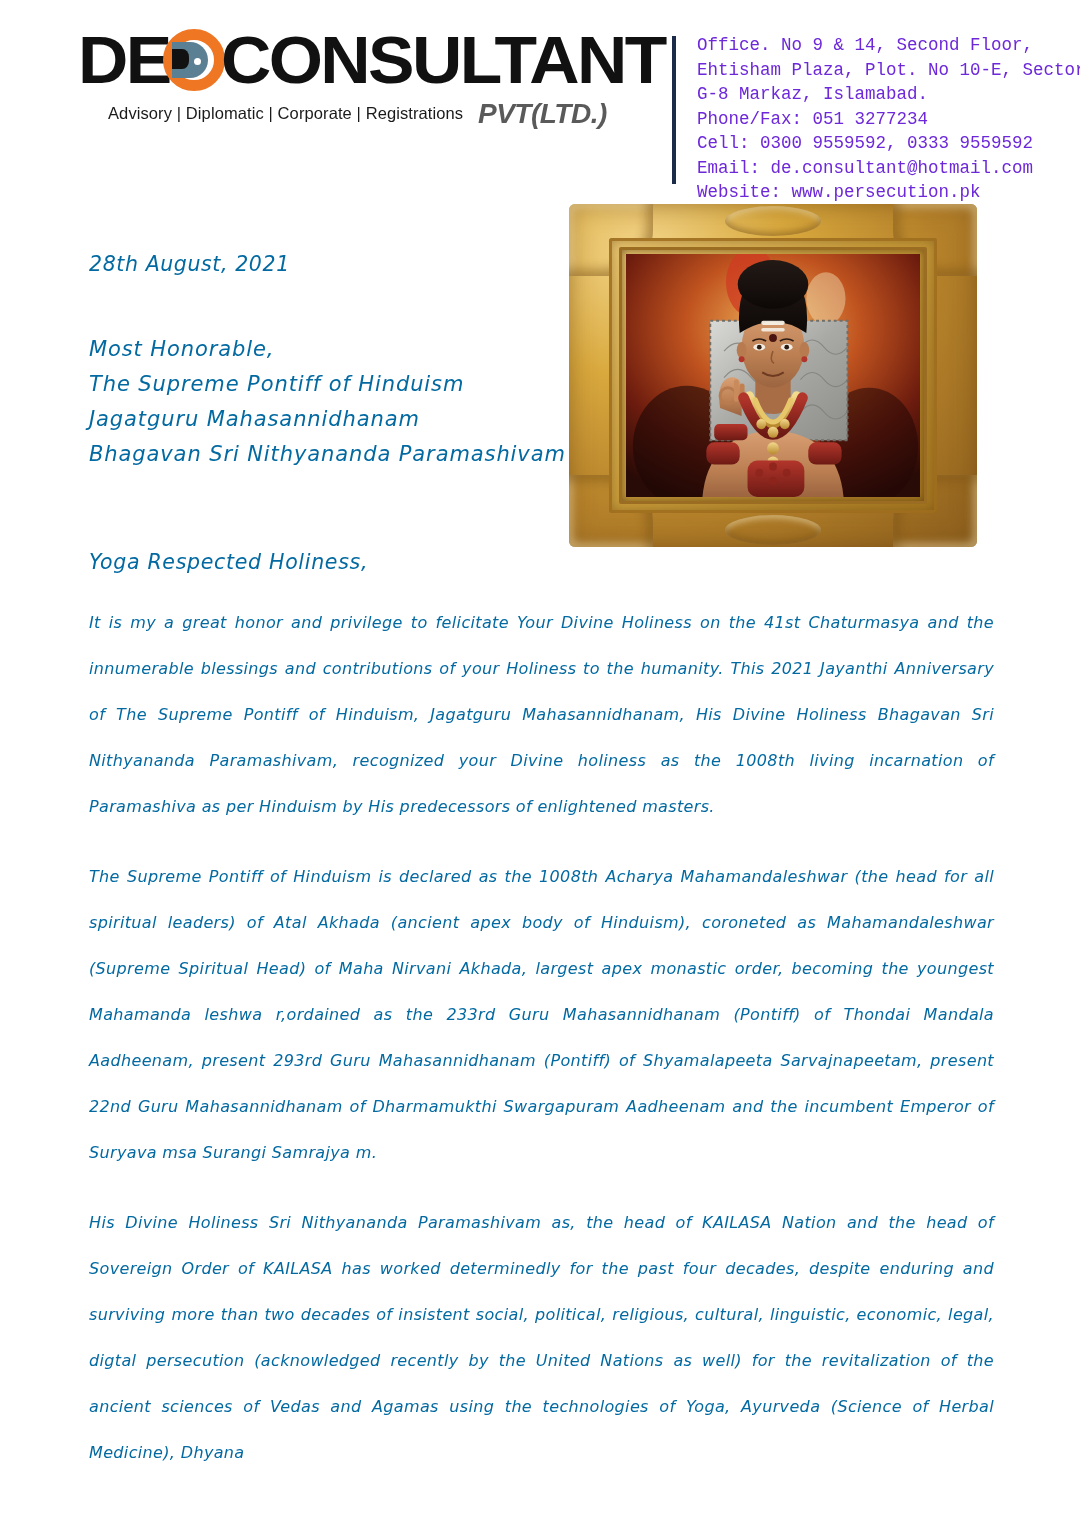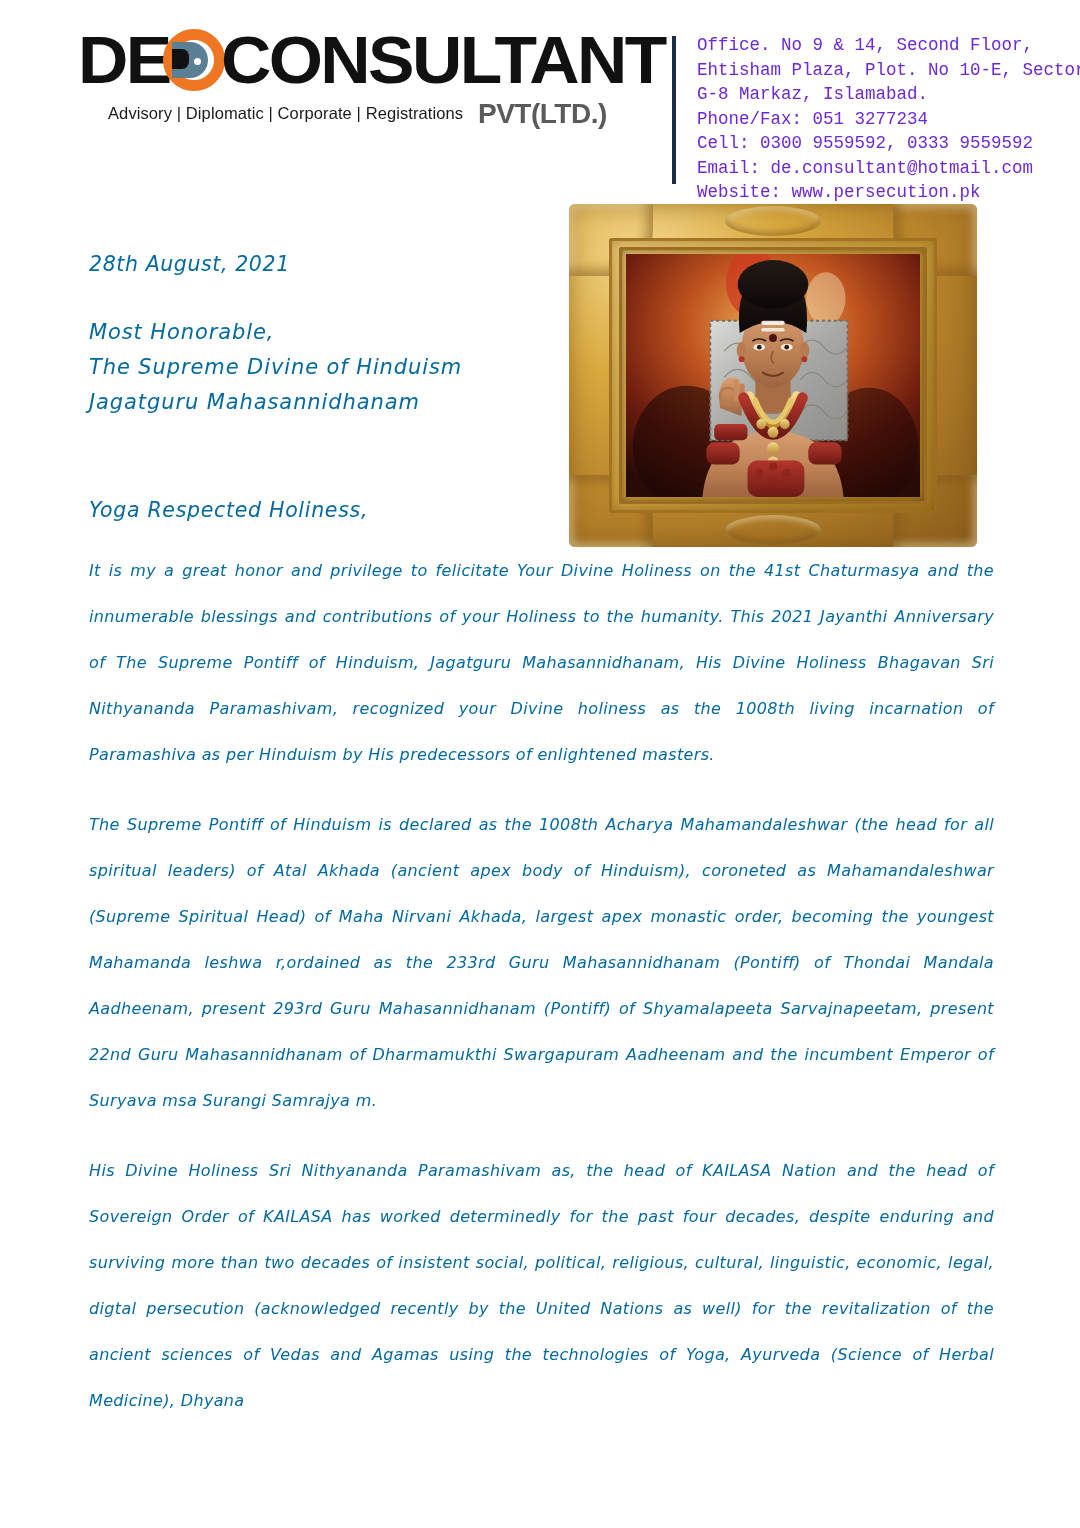--- a/index.html
+++ b/index.html
@@ -95,20 +95,21 @@
   }
   .logo-pvt {
     position: absolute;
     left: 400px;
     top: 72px;
     font-size: 28px;
     font-weight: bold;
     color: #5a5a5a;
     letter-spacing: -0.5px;
     white-space: nowrap;
+    font-style: italic;
   }
 
   .header-divider {
     position: absolute;
     left: 672px;
     top: 36px;
     width: 4px;
     height: 148px;
     background: #1d2b4a;
   }
@@ -207,21 +208,21 @@
     font-family: "DejaVu Sans", sans-serif;
     font-style: italic;
     color: #0369a1;
   }
   .date-line {
     font-size: 20.5px;
     letter-spacing: 0.6px;
     margin: 12px 0 0 0;
   }
   .addressee {
-    margin-top: 39px;
+    margin-top: 56px;
     font-size: 21px;
     line-height: 35px;
     letter-spacing: 0.9px;
   }
   .addressee .a-line { display: block; white-space: nowrap; }
 
   .salutation {
     margin-top: 78px;
     font-size: 20.5px;
     letter-spacing: 0.7px;
@@ -385,22 +386,23 @@
     </div>
   </div>
 </div>
 
 <div class="letter-body">
 
   <div class="hand date-line">28th August, 2021</div>
 
   <div class="hand addressee">
     <span class="a-line">Most Honorable,</span>
-    <span class="a-line">The Supreme  Divine  of  Hinduism</span>
+    <span class="a-line">The Supreme  Pontiff  of  Hinduism</span>
     <span class="a-line">Jagatguru  Mahasannidhanam</span>
+    <span class="a-line">Bhagavan  Sri  Nithyananda  Paramashivam</span>
   </div>
 
   <div class="hand salutation">Yoga Respected Holiness,</div>
 
   <p class="hand para first">It is my a great honor and privilege to felicitate Your Divine Holiness on the 41st Chaturmasya and the innumerable blessings and contributions   of your Holiness to the humanity. This 2021  Jayanthi Anniversary of The Supreme Pontiff of Hinduism, Jagatguru Mahasannidhanam, His Divine Holiness Bhagavan Sri Nithyananda Paramashivam, recognized your Divine holiness as the 1008th living incarnation of Paramashiva as per Hinduism by His predecessors of enlightened masters.</p>
   <p class="hand para">The Supreme Pontiff of Hinduism is declared as the 1008th Acharya Mahamandaleshwar (the head for all spiritual leaders) of Atal Akhada (ancient apex body of Hinduism), coroneted as Mahamandaleshwar (Supreme Spiritual Head) of Maha Nirvani Akhada, largest apex monastic order, becoming the youngest Mahamanda leshwa r,ordained as the 233rd Guru Mahasannidhanam (Pontiff) of Thondai Mandala Aadheenam, present 293rd Guru Mahasannidhanam (Pontiff) of Shyamalapeeta Sarvajnapeetam, present 22nd Guru Mahasannidhanam of Dharmamukthi Swargapuram Aadheenam and the incumbent Emperor of Suryava msa Surangi Samrajya m.</p>
   <p class="hand para">His Divine Holiness Sri Nithyananda Paramashivam as, the head of KAILASA Nation and the head of Sovereign Order of KAILASA has worked determinedly for the past four decades, despite enduring and surviving more than two decades of insistent social,  political, religious, cultural, linguistic, economic,  legal, digtal persecution (acknowledged recently by the United Nations as well)  for the revitalization of the ancient sciences of Vedas and Agamas  using the technologies of  Yoga, Ayurveda (Science of Herbal Medicine), Dhyana</p>
 </div>
 
 </body></html>

